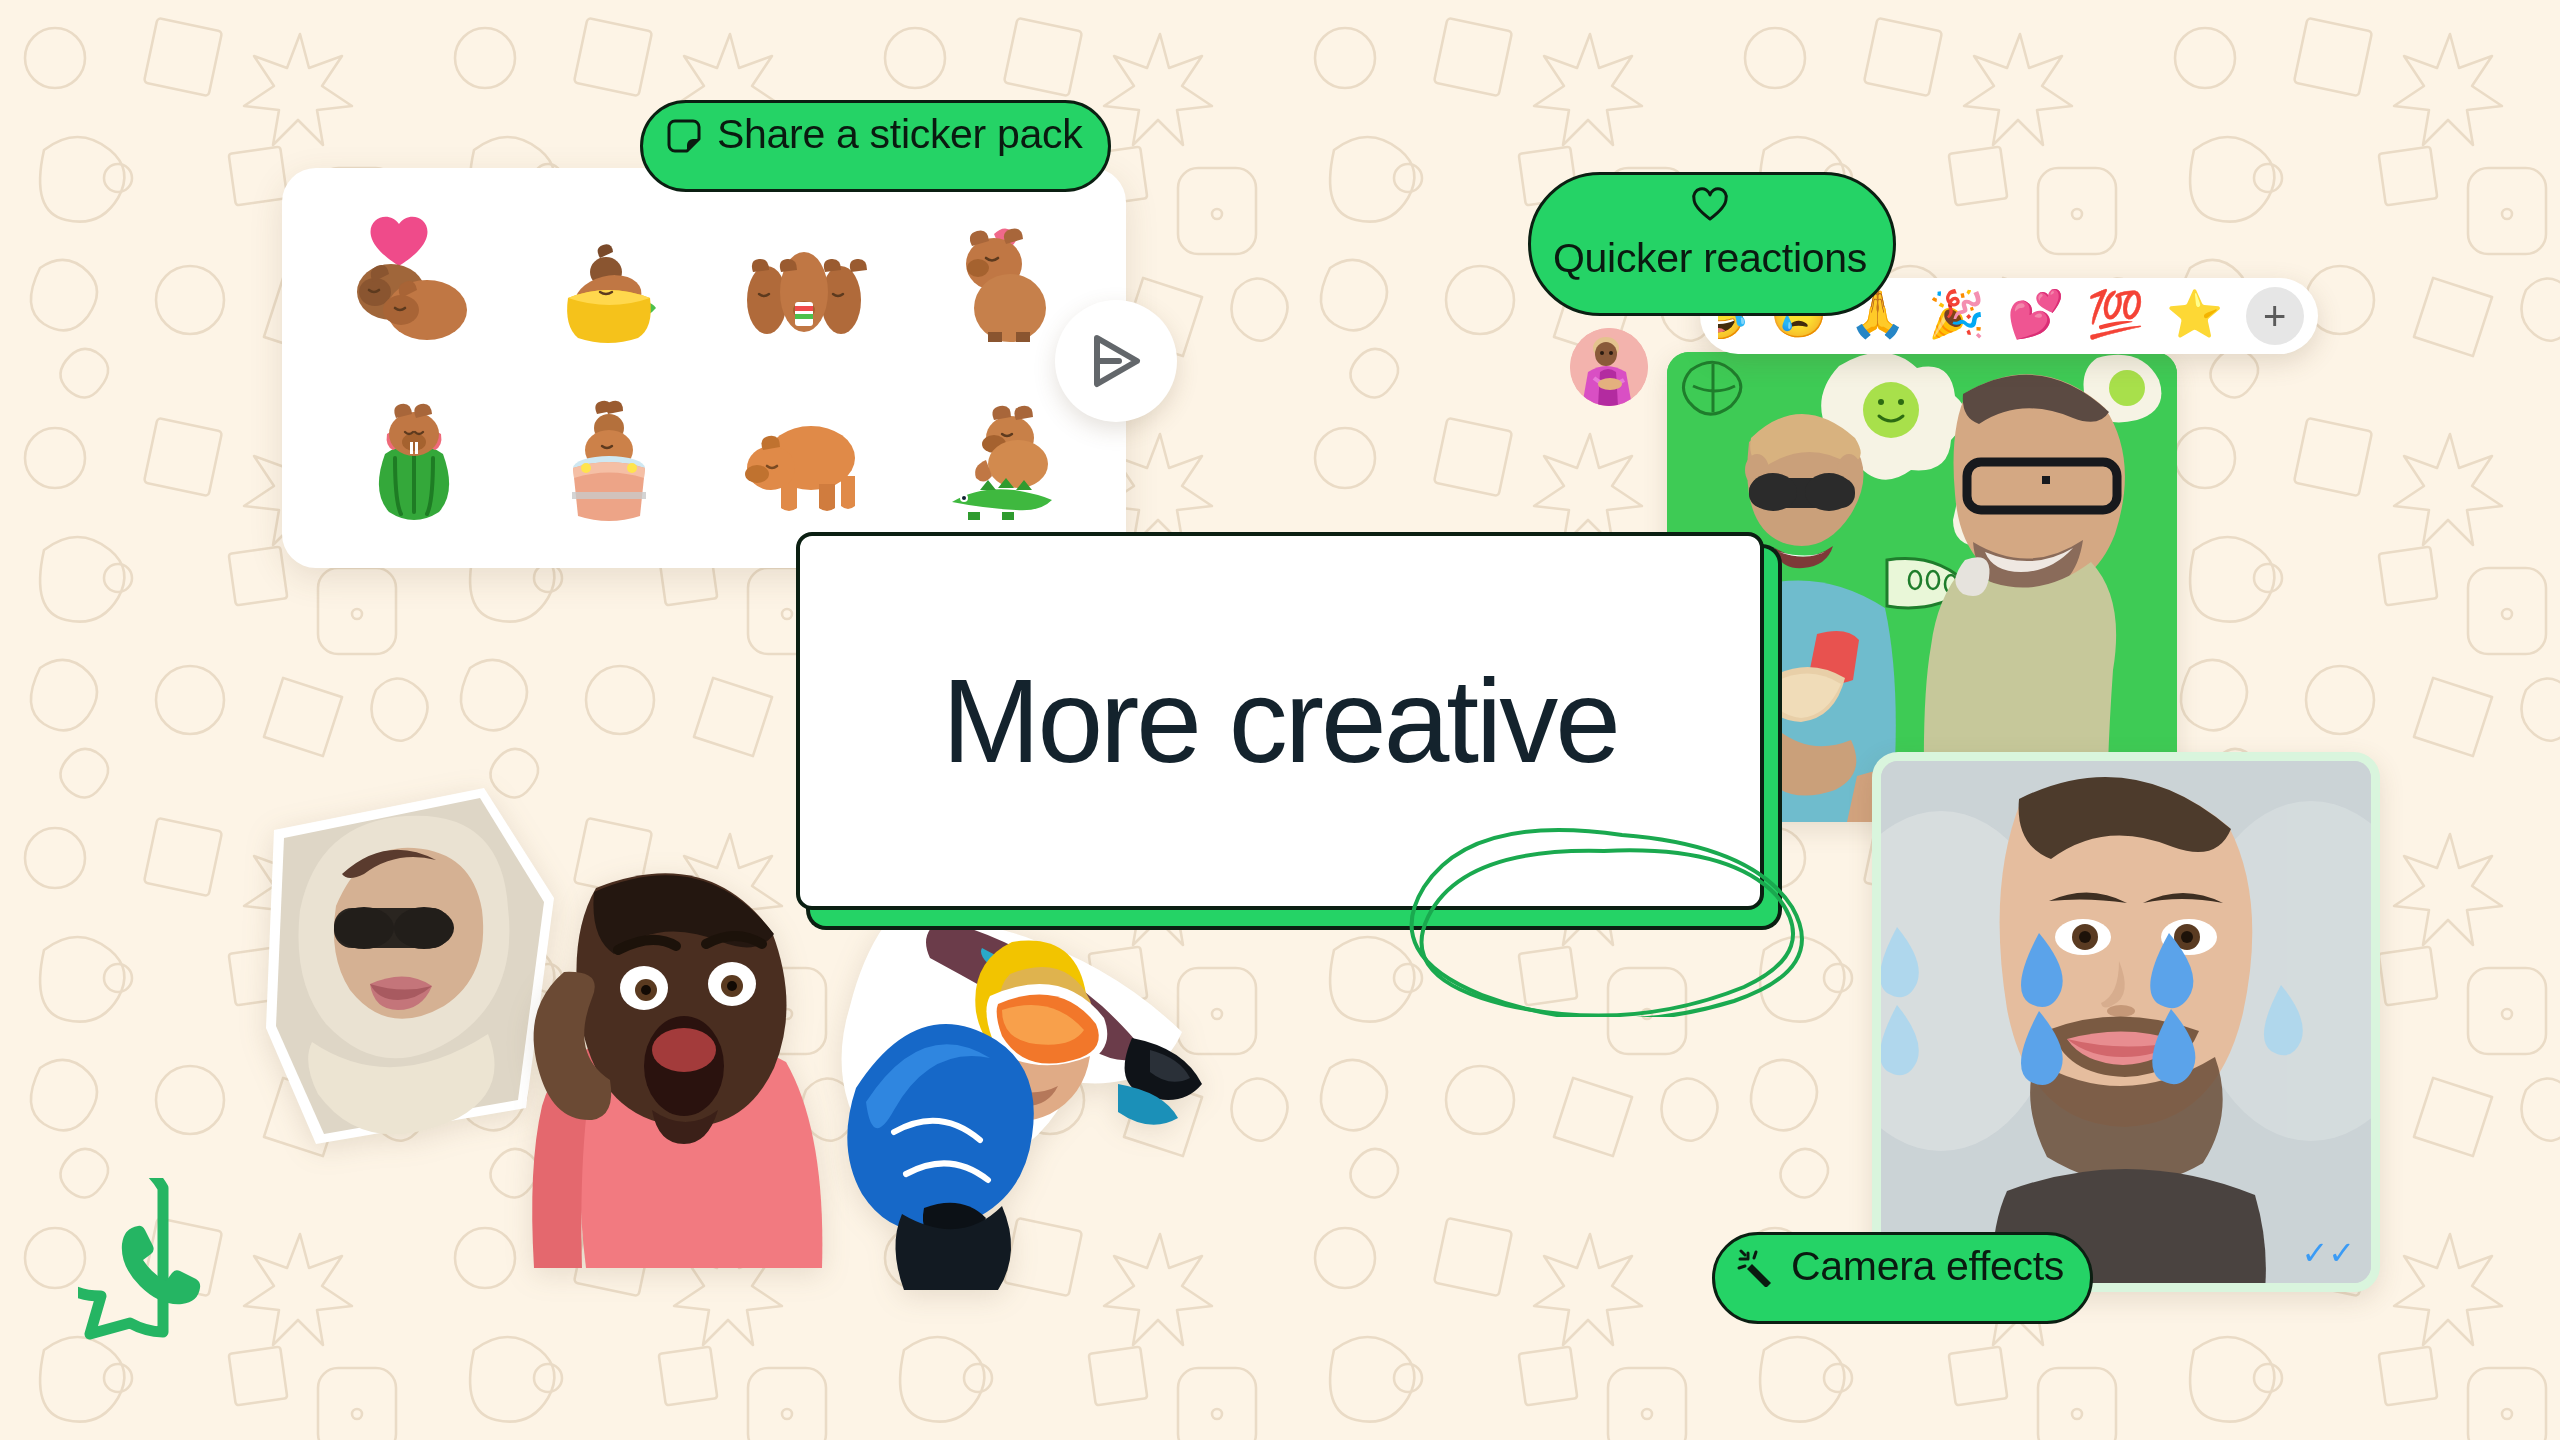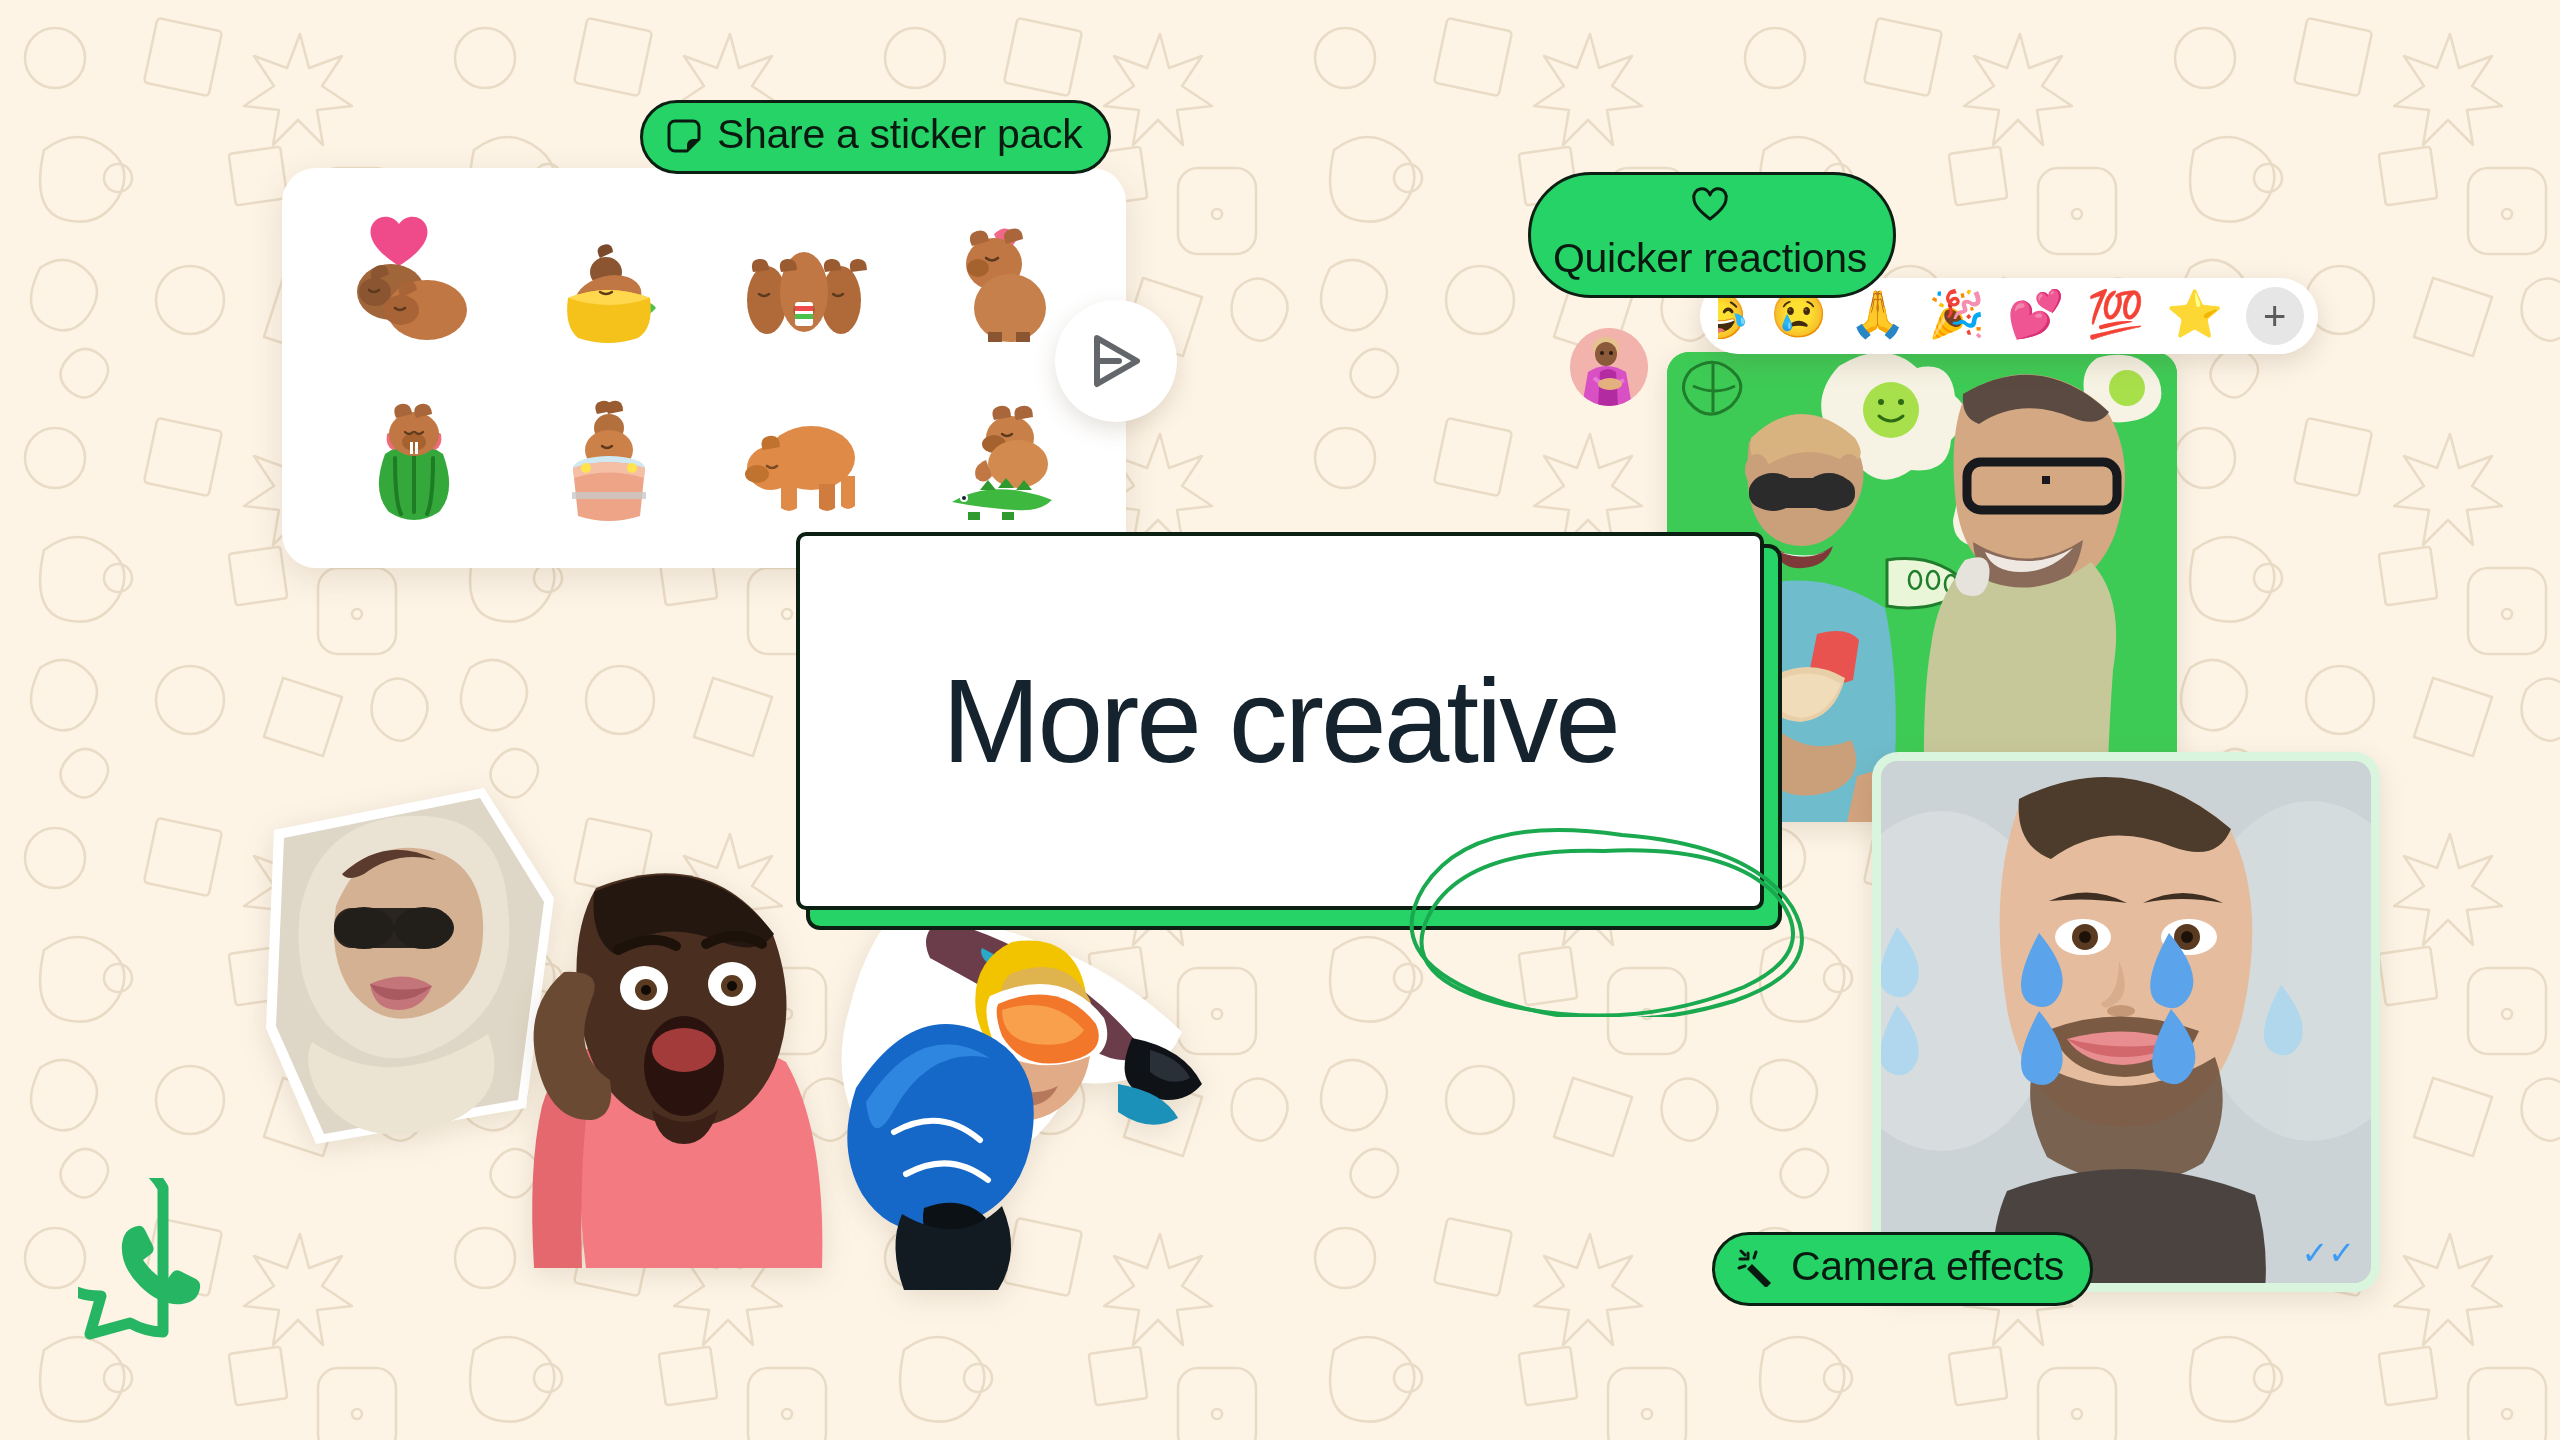--- a/index.html
+++ b/index.html
@@ -30,21 +30,21 @@
 
   
   .pill {
     position: absolute;
     display: inline-flex;
     align-items: center;
     gap: 14px;
     background: #25d366;
     border: 3px solid #0b1f12;
     border-radius: 999px;
-    padding: 11px 26px 14px 22px;
+    padding: 11px 26px 32px 22px;
     color: #0a1a10;
     font-size: 41px;
     line-height: 1;
     white-space: nowrap;
     letter-spacing: -0.3px;
     box-sizing: border-box;
   }
   .pill .pill-label { display: block; padding-bottom: 2px; }
   .pill .pill-icon  { display: flex; align-items: center; }
 
@@ -95,21 +95,21 @@
 
   
   #headline-card {
     position: absolute;
     left: 796px;
     top: 532px;
     width: 960px;
     height: 370px;
     background: #ffffff;
     border: 4px solid #0b1f12;
-    border-radius: 10px;
+    border-radius: 16px;
     box-shadow: 14px 16px 0 0 #25d366, 14px 16px 0 4px #0b1f12;
     z-index: 30;
     display: flex;
     align-items: center;
     justify-content: center;
   }
   #headline-text {
     position: relative;
     color: #14232d;
     font-size: 118px;

